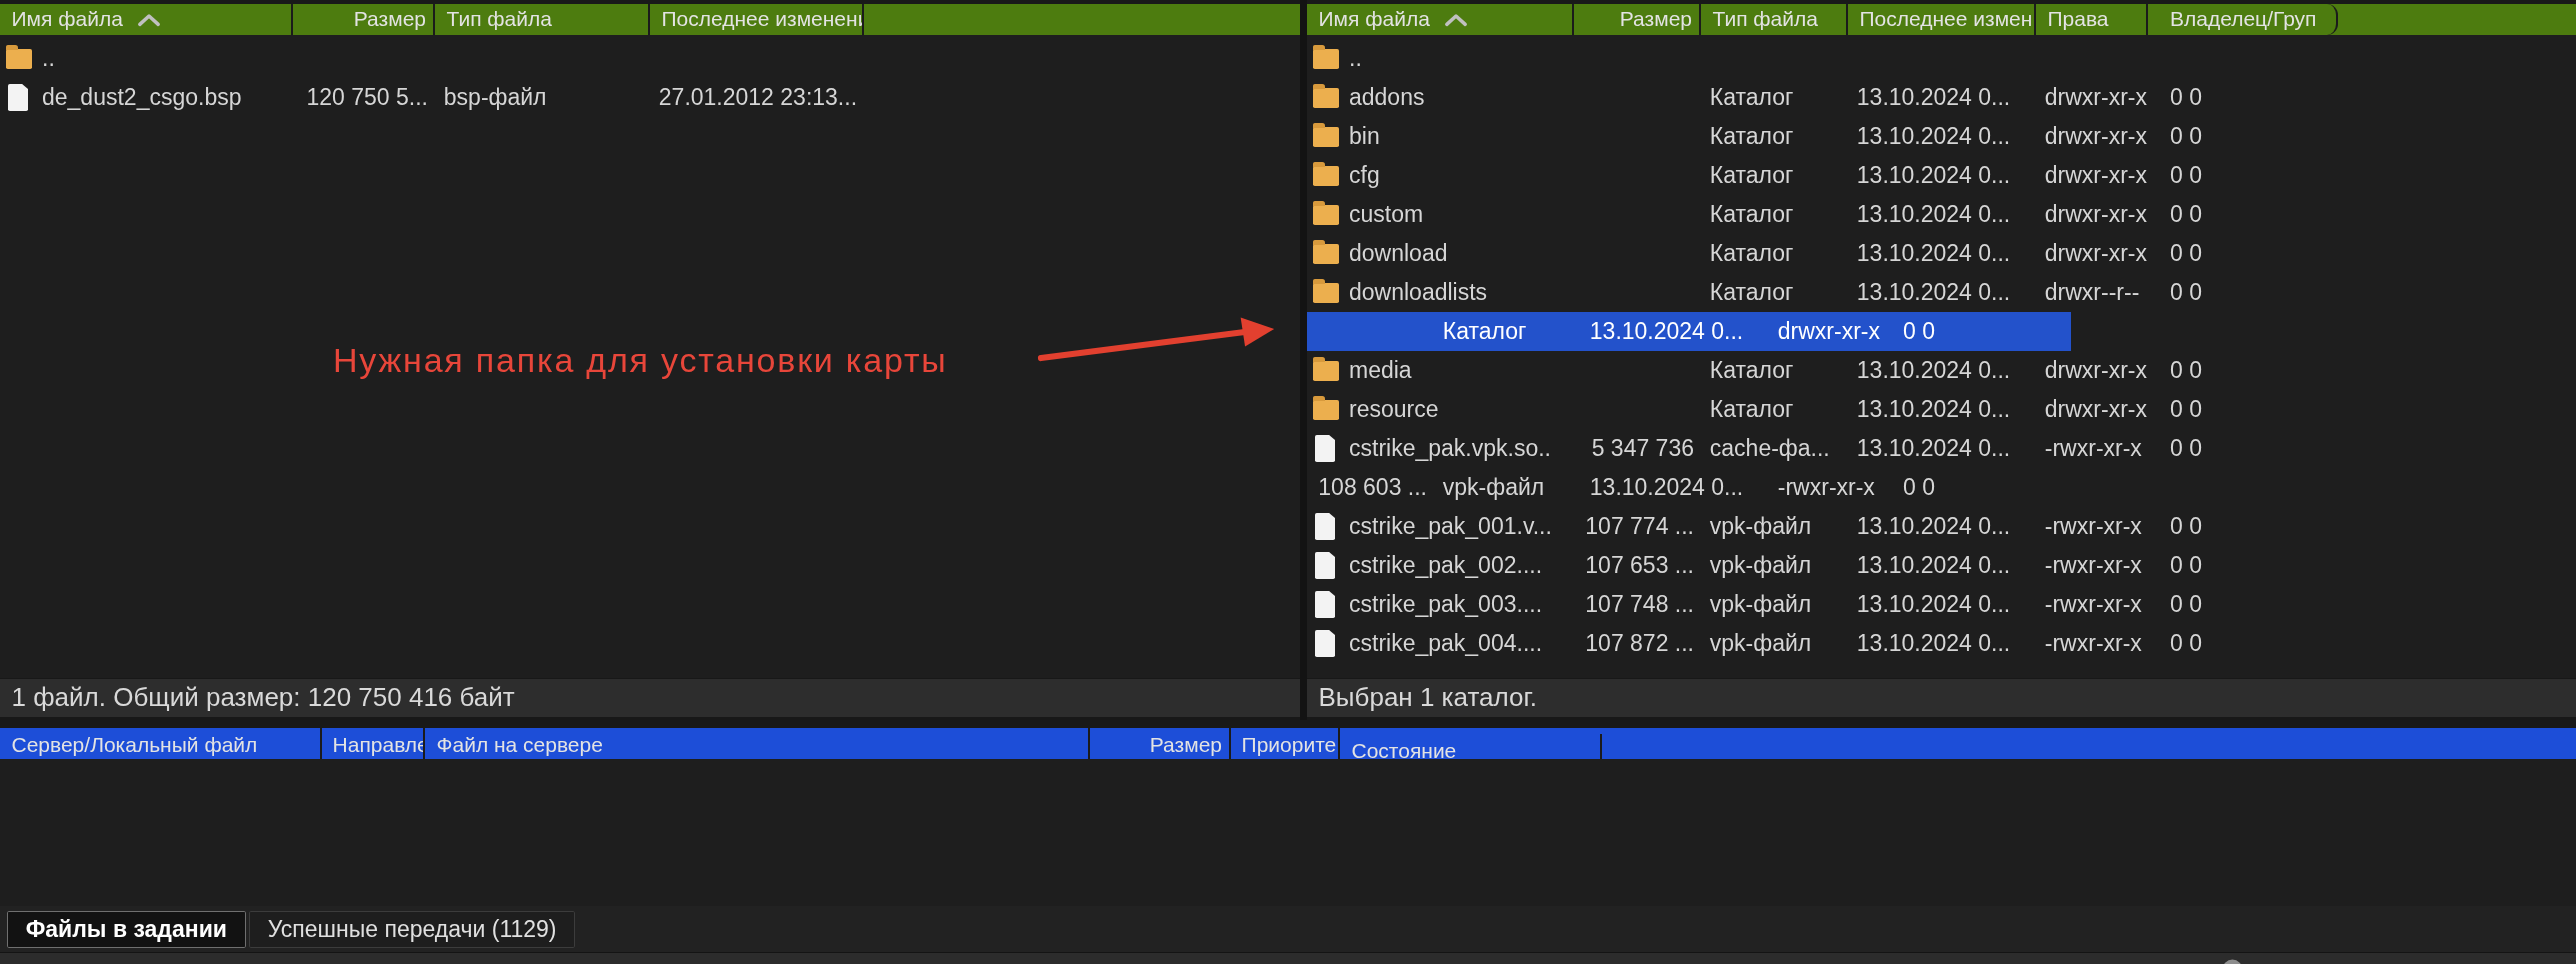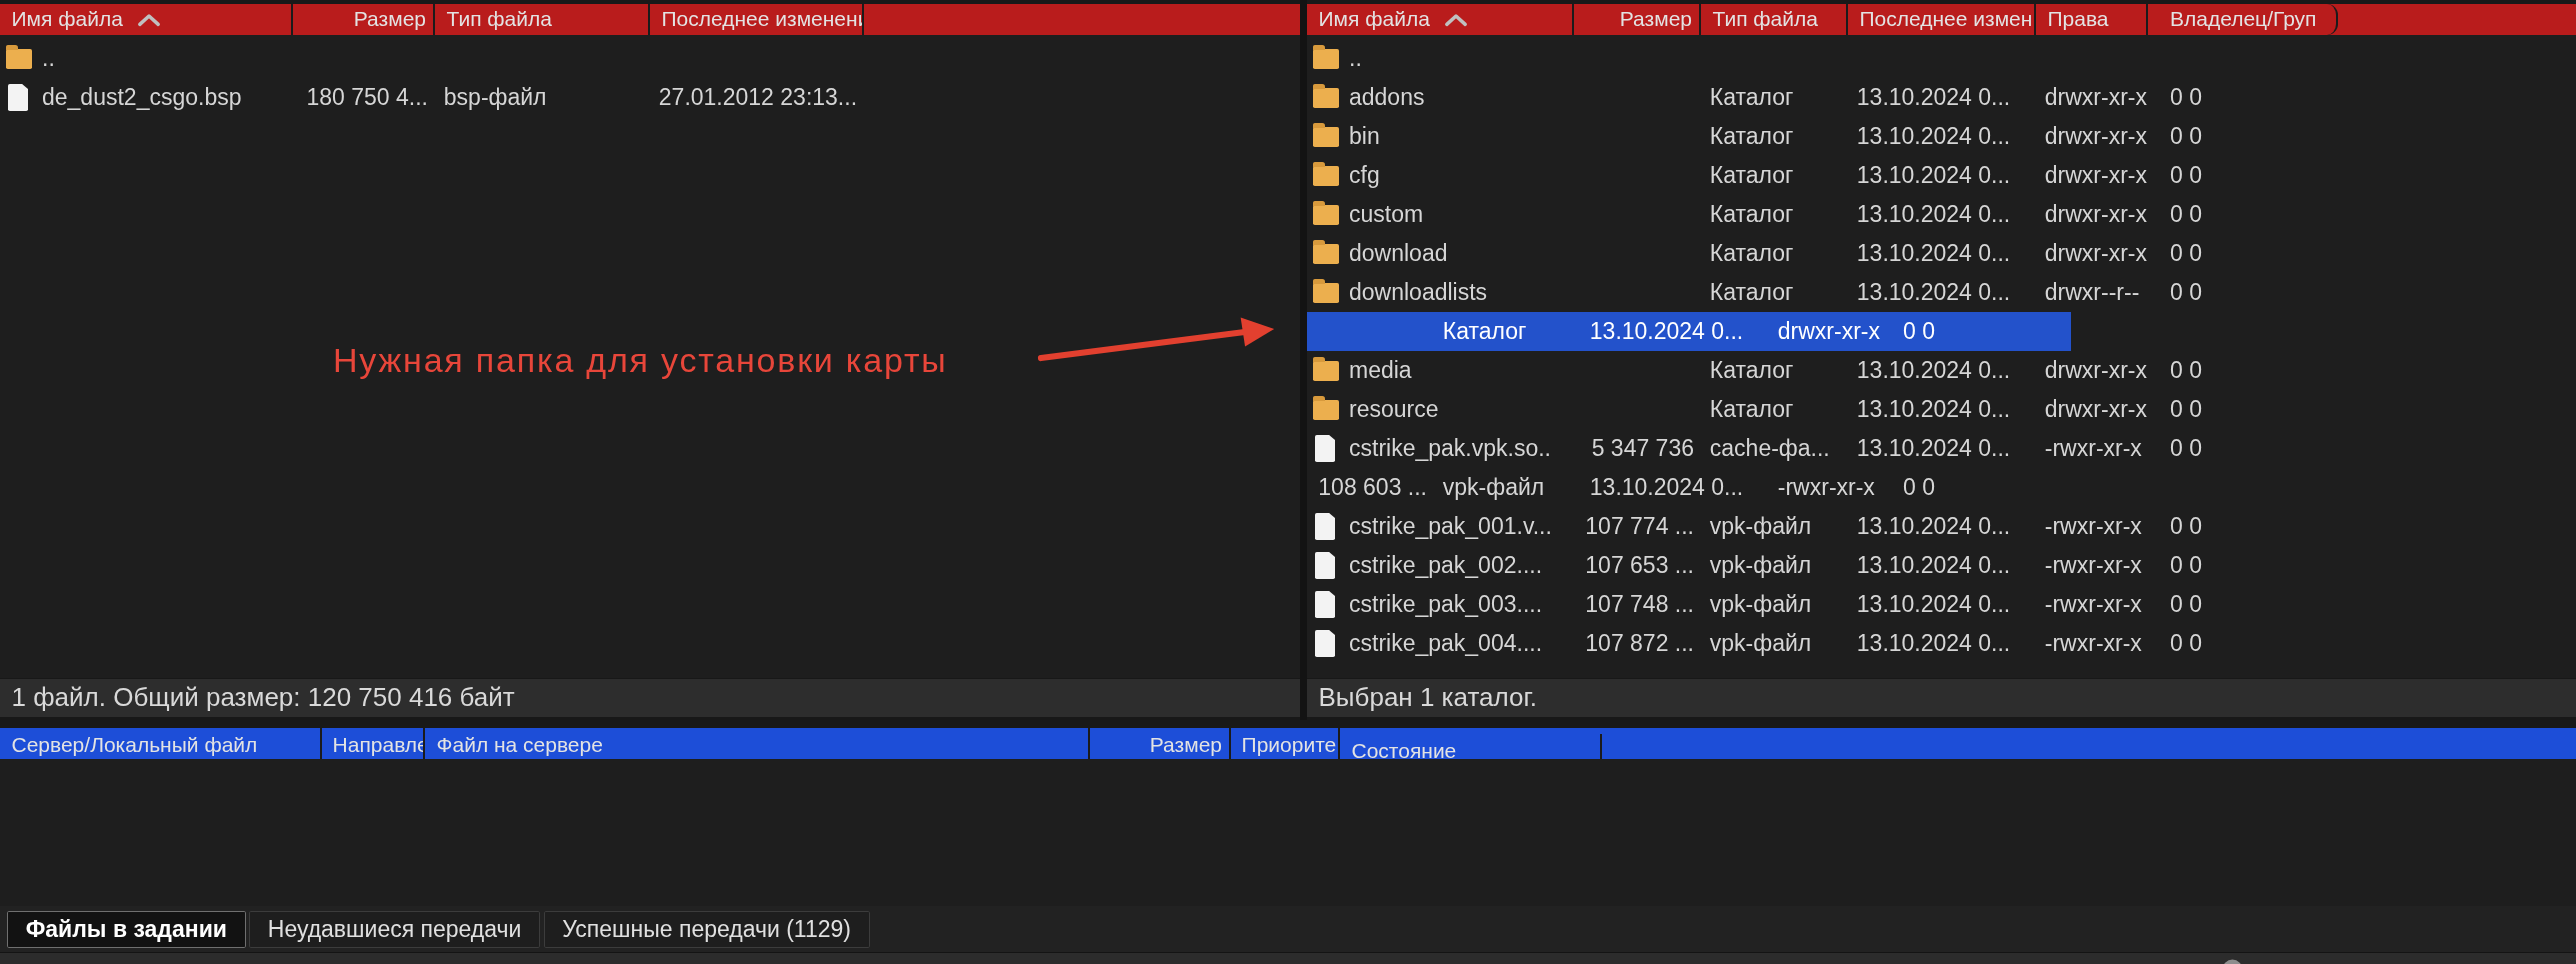--- a/index.html
+++ b/index.html
@@ -12,21 +12,21 @@
 
   
   .panes { display:flex; height:678px; }
   .pane { display:flex; flex-direction:column; }
   .pane.left  { width:1300px; }
   .pane.right { width:1269px; }
   .vdivider { width:7px; background:#131313; height:678px; }
 
   
   .cols-header {
-    display:flex; height:35px; background:#b91c1c;
+    display:flex; height:35px; background:#4d7c0f;
     border-top:4.4px solid #191919; flex:none; overflow:hidden;
   }
   .hcell {
     height:100%; line-height:29px; font-size:21px; color:#e3e3e3;
     border-right:2.7px solid #1b1b1b; padding-left:11.5px;
     white-space:nowrap; overflow:hidden; flex:none;
   }
   .hcell.right-align { text-align:right; padding-right:7px; padding-left:3.5px; }
   .hcell.filler { flex:1; border-right:none; }
   .sort-svg { vertical-align:-0.9px; margin-left:14px; }
@@ -134,21 +134,21 @@
 
           <div class="row icon-folder">
             <div class="cell lc-name namecell"><span class="icon"></span><span>..</span></div>
             <div class="cell lc-size right-align"></div>
             <div class="cell lc-type"></div>
             <div class="cell lc-mod"></div>
           </div>
 
           <div class="row icon-file">
             <div class="cell lc-name namecell"><span class="icon"></span><span>de_dust2_csgo.bsp</span></div>
-            <div class="cell lc-size right-align">180 750 4...</div>
+            <div class="cell lc-size right-align">120 750 5...</div>
             <div class="cell lc-type">bsp-файл</div>
             <div class="cell lc-mod">27.01.2012 23:13...</div>
           </div>
         </div>
     </section>
 
     <div class="vdivider"></div>
 
     <section class="pane right">
       <div class="cols-header">
@@ -326,21 +326,20 @@
     <div class="hcell qc-prio">Приорите</div>
     <div class="hcell qc-state">Состояние</div>
     <div class="hcell filler"></div>
   </div>
   <div class="queue-body"></div>
 
   <div class="tabstrip">
 
       <div class="tab active">Файлы в задании</div>
 
-      <div class="tab">Неудавшиеся передачи</div>
 
       <div class="tab">Успешные передачи (1129)</div>
     </div>
 
   <div class="bottombar">
     <svg class="bb-abs" style="left:2215px; top:5.3px;" width="34" height="37" viewBox="0 0 38 42">
       <path d="M11 20 v-7 a8.5 8.5 0 0 1 17 0 v7" fill="none" stroke="#8d8d8d" stroke-width="5.5"></path>
       <rect x="5" y="18" width="29" height="21" rx="3.5" fill="#e8b33c"></rect>
       <circle cx="19.5" cy="26" r="3.4" fill="#5c4712"></circle>
       <rect x="17.8" y="27" width="3.4" height="7" rx="1.5" fill="#5c4712"></rect>

